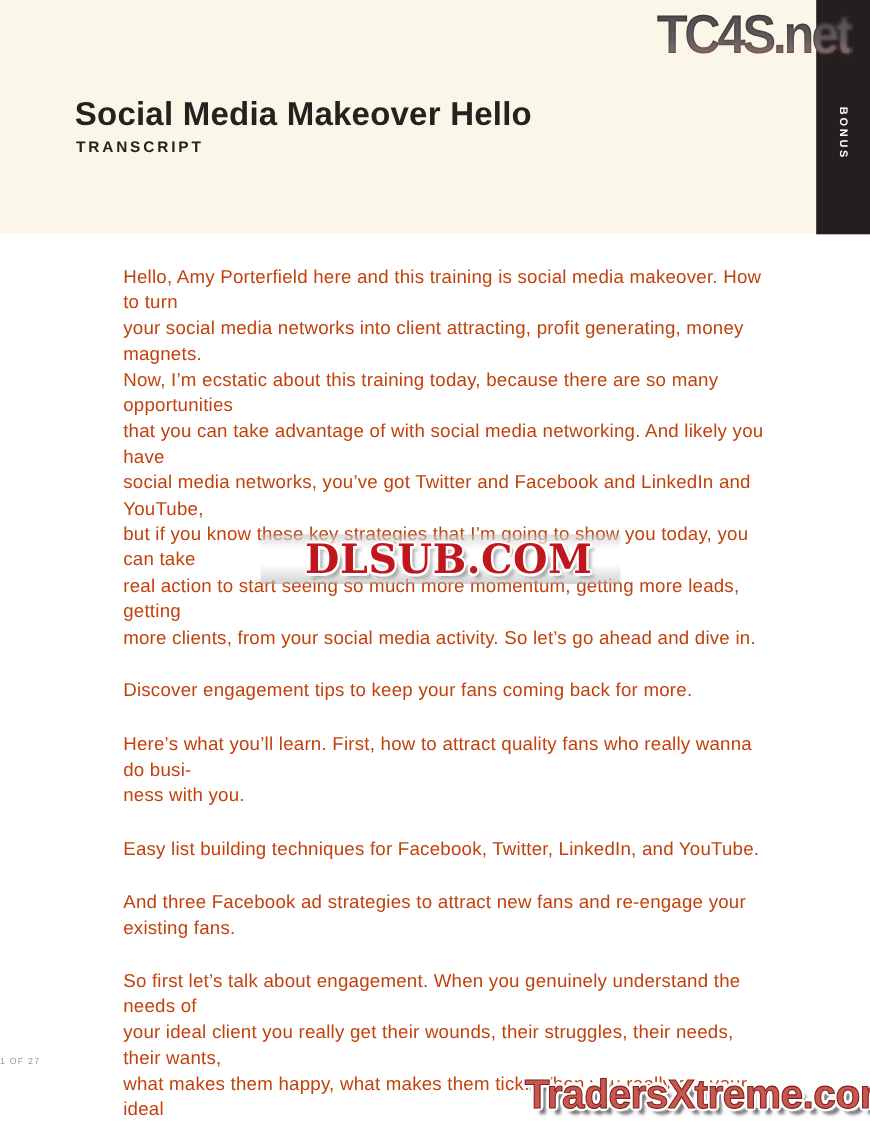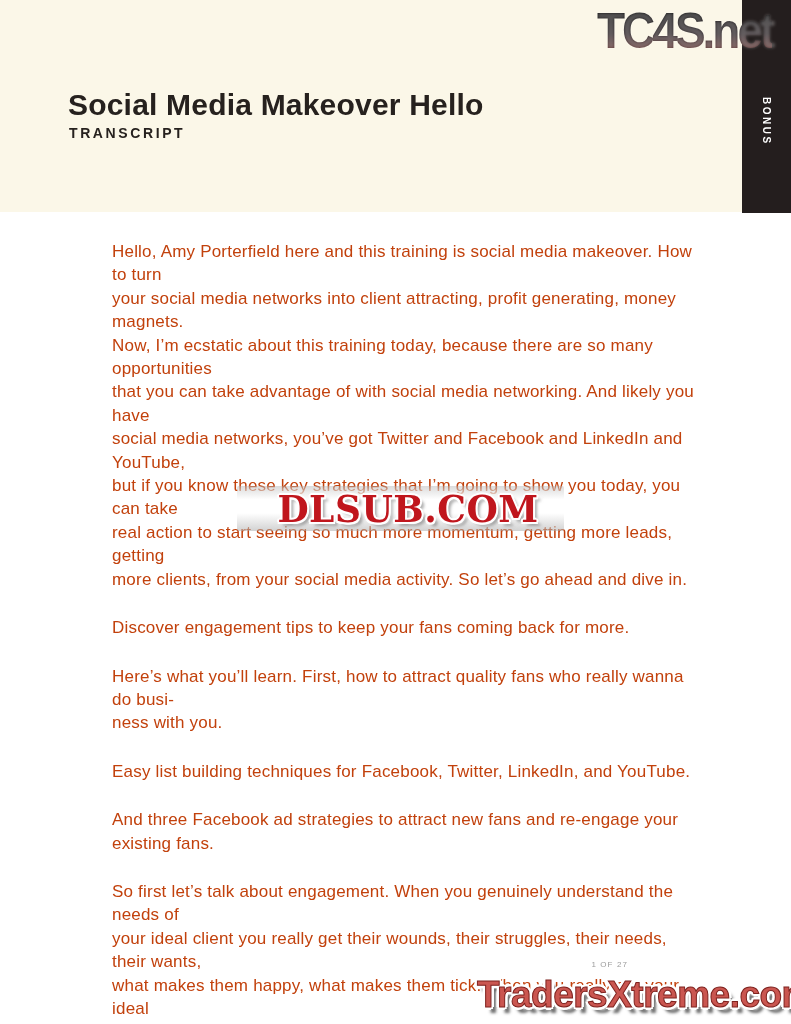--- a/index.html
+++ b/index.html
@@ -70,21 +70,21 @@
   
   .transcript{
     position:absolute;left:112px;top:240px;width:592px;z-index:1;
     font-size:17px;line-height:23.4px;color:#c2410c;letter-spacing:0.2px;
   }
   .transcript p{
     margin:0 0 25px 0;white-space:pre-line;
   }
   
   .page-number{
-    position:absolute;left:0;top:960px;width:628px;text-align:right;
+    position:absolute;left:0;top:960px;width:628px;text-align:left;
     font-size:8px;letter-spacing:1.1px;color:#9c9c9c;
   }
   .copyright{
     position:absolute;left:258px;top:992px;
     font-size:8px;letter-spacing:1.3px;color:#9c9c9c;white-space:nowrap;margin-top:36px;
   }
 </style>
 </head>
 <body>
 

